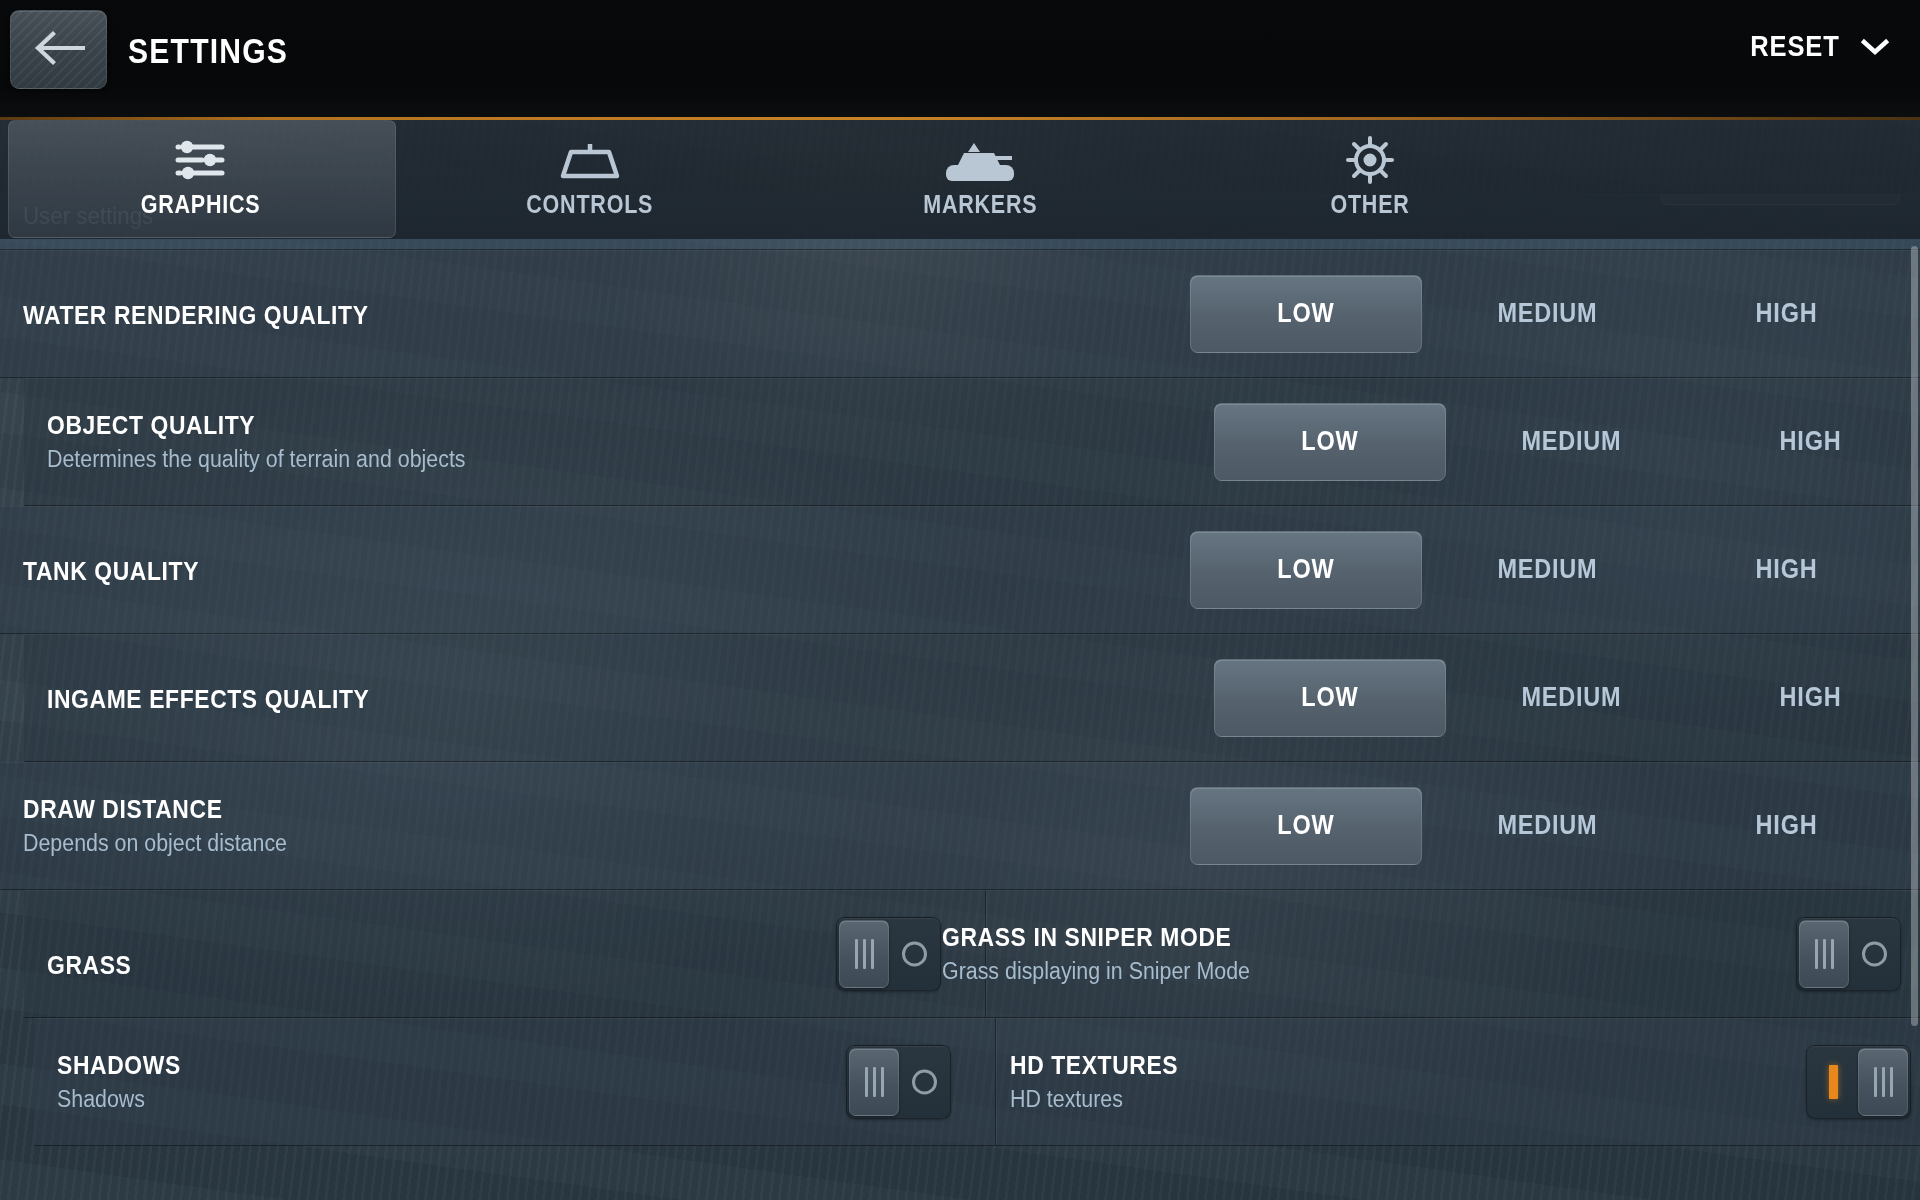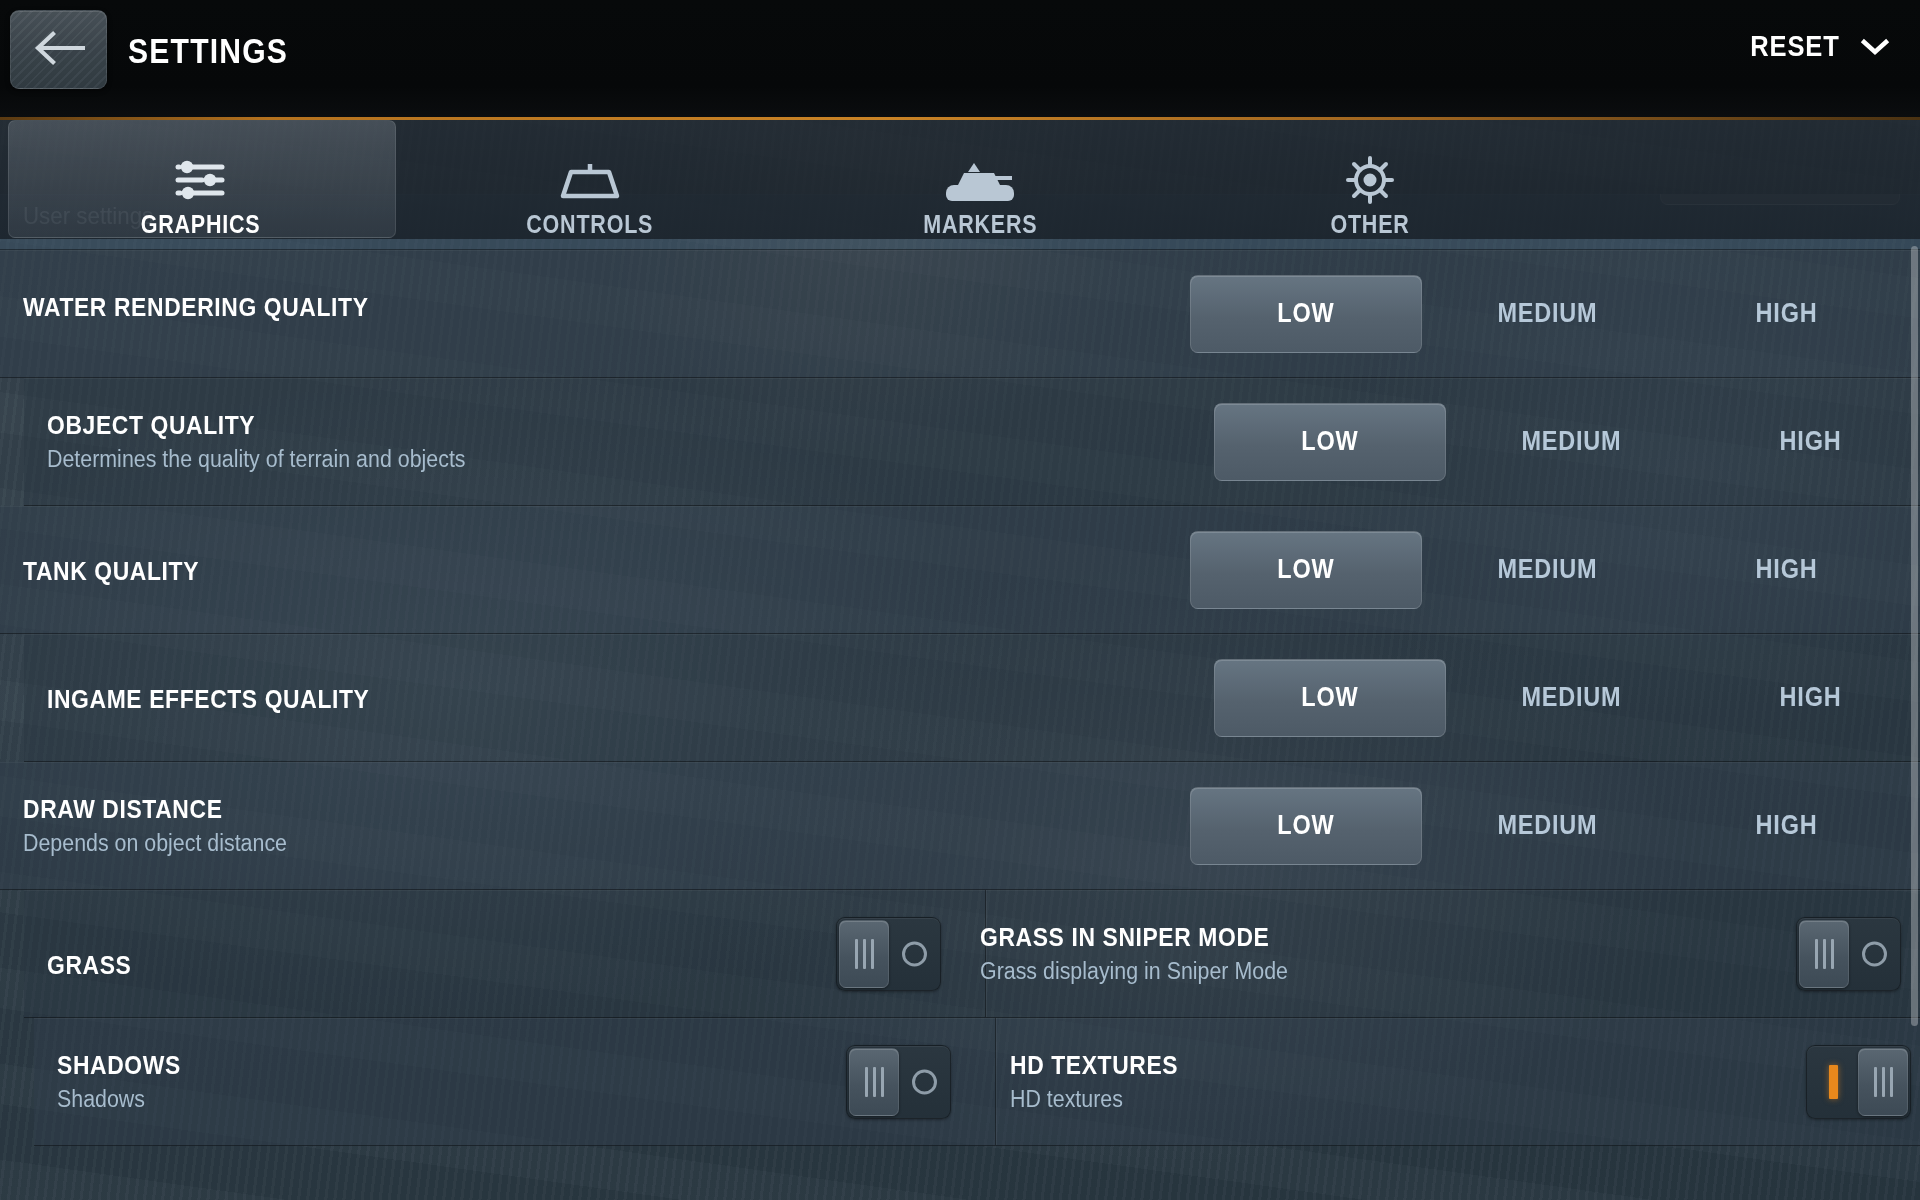--- a/index.html
+++ b/index.html
@@ -74,21 +74,21 @@
   .tabbar {
     position: absolute; top: 120px; left: 0; width: 1920px; height: 119px;
     z-index: 30;
   }
   .tabbar::before {
     content:""; position:absolute; inset:0;
     background: linear-gradient(180deg, rgba(30,38,46,0.80), rgba(26,34,42,0.88));
   }
   .tab {
     position: absolute; top: 0; height: 119px;
-    display: flex; flex-direction: column; align-items: center; justify-content: flex-end;
+    display: flex; flex-direction: column; align-items: center; justify-content: flex-start;
     cursor: pointer;
   }
   .tab-icon { height: 60px; display:flex; align-items:center; justify-content:center; margin-top: 10px; }
   .tab-label {
     font-size: 25px; font-weight: 700; color: #b9c7d4; letter-spacing: .9px;
     transform: scaleX(0.86);
   }
   .tab.active .tab-label { color: #fff; }
   .tab.active::before {
     content:""; position: absolute; left: 0; top: 0; width: 100%; height: 116px;
@@ -298,21 +298,21 @@
         <div class="opt" style="left:400px; width:190px; top:-28px;">
           
         </div>
         <div class="opt selected" style="left:560px; width:240px; top:-28px;">
           
         </div>
       </div>
     </div>
 
     <div class="row tint-a" style="height:128px;">
-      <div class="labels" style="top:42px;">
+      <div class="labels" style="top:50px;">
         <div class="lbl-title">WATER RENDERING QUALITY</div>
       </div>
       <div class="opts">
         <div class="opt selected" style="left:90px; width:232px;">
           <span>LOW</span>
           </div>
         <div class="opt" style="left:350px; width:194px;">
           <span>MEDIUM</span>
           </div>
         <div class="opt" style="left:592px; width:190px;">
@@ -399,21 +399,21 @@
       </div>
       <div class="toggle off" style="left:812px;">
         <div class="knob">
             <i></i>
             <i></i>
             <i></i>
           </div>
         <div class="state-o"></div>
       </div>
 
-      <div class="labels" style="left:956px; top:32px;">
+      <div class="labels" style="left:918px; top:32px;">
         <div class="lbl-title">GRASS IN SNIPER MODE</div>
         <div class="lbl-sub">Grass displaying in Sniper Mode</div>
       </div>
       <div class="toggle off" style="left:1772px;">
         <div class="knob">
             <i></i>
             <i></i>
             <i></i>
           </div>
         <div class="state-o"></div>

